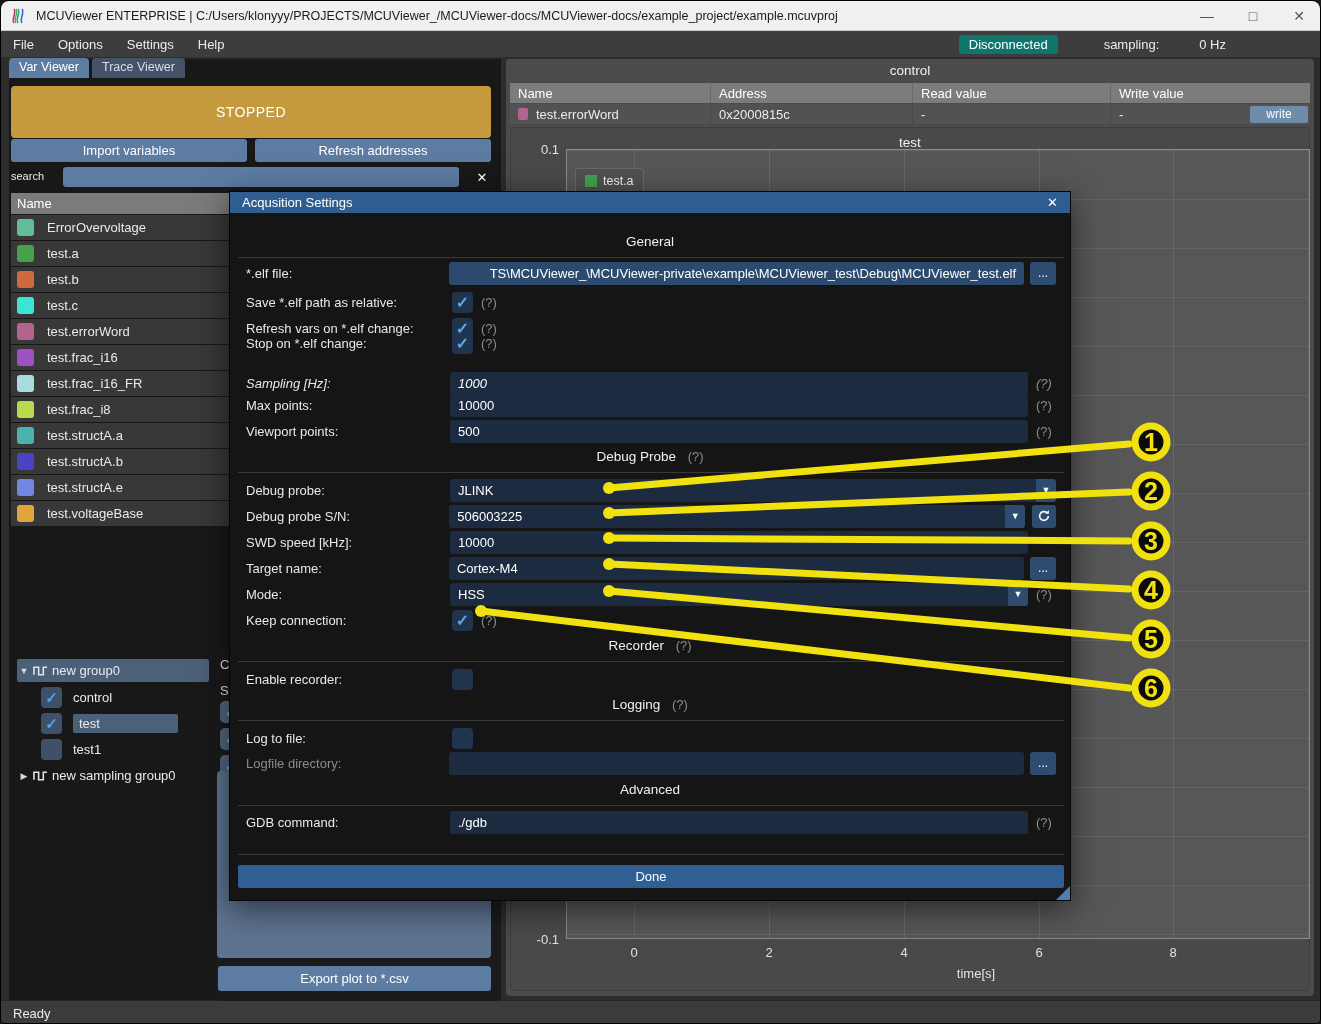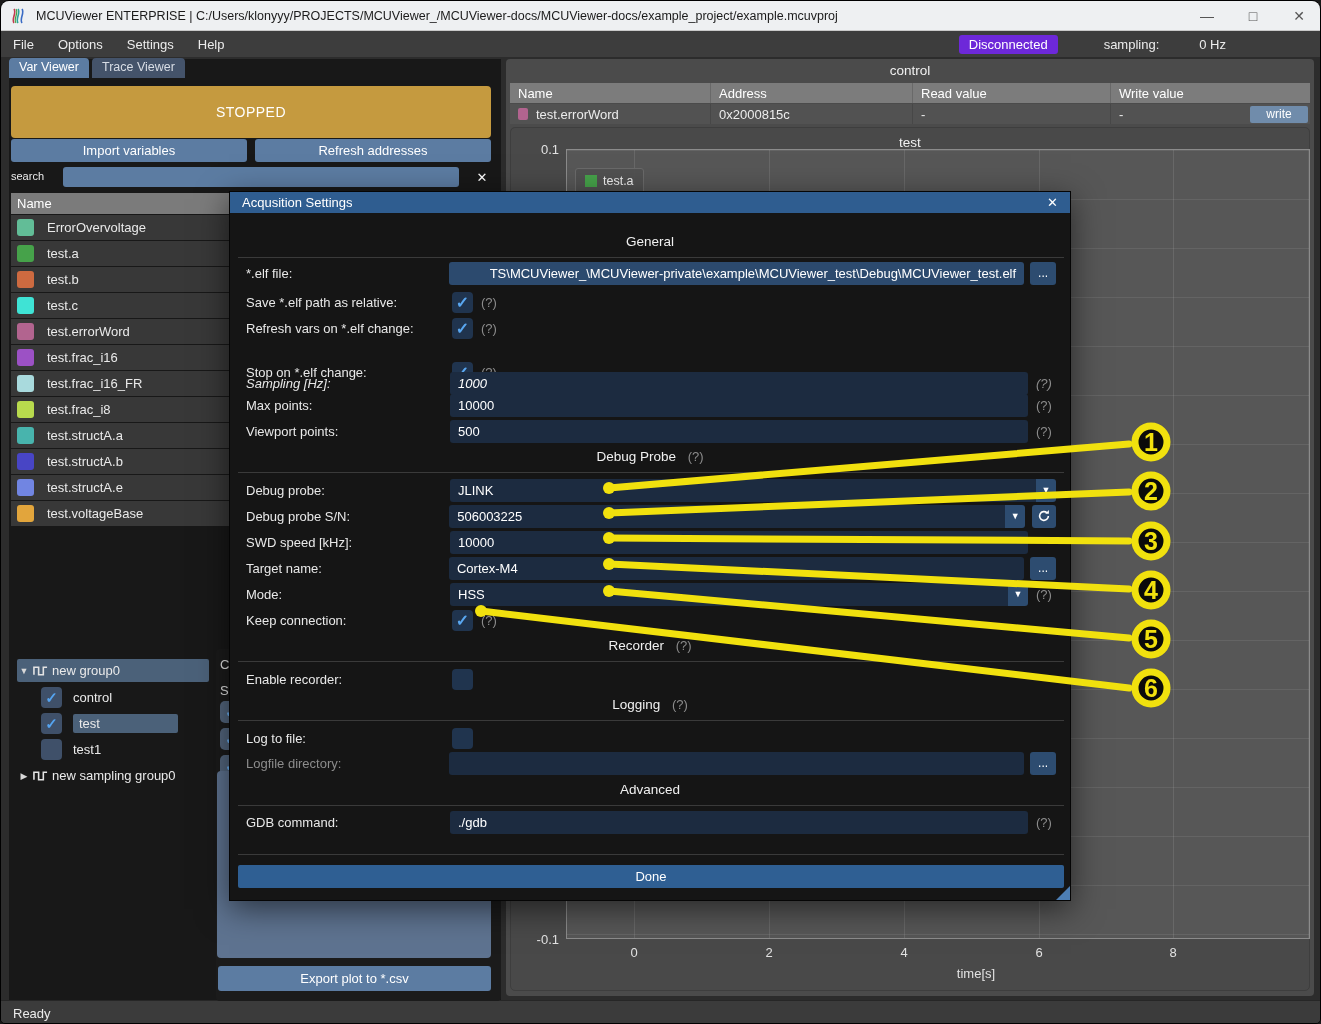--- a/index.html
+++ b/index.html
@@ -12,21 +12,21 @@
             border-bottom:1px solid #c9c9c9;}
   .titlebar .logo{width:18px;height:18px;margin:0 8px 0 9px;}
   .title-text{font-size:12.5px;color:#1b1b1b;white-space:nowrap;}
   .win-btns{margin-left:auto;display:flex;align-items:center;height:100%;}
   .win-btn{width:46px;height:100%;display:flex;align-items:center;justify-content:center;
            color:#555;font-size:14px;cursor:default;}
   
   .menubar{left:0;top:30px;width:1321px;height:26px;background:#3d3d3d;display:flex;align-items:center;
            color:#ececec;font-size:13px;}
   .menu-item{padding:0 12px;height:100%;display:flex;align-items:center;}
-  .badge-disc{margin-left:auto;background:#6d28d9;color:#fff;font-size:13px;border-radius:3px;
+  .badge-disc{margin-left:auto;background:#0f766e;color:#fff;font-size:13px;border-radius:3px;
               padding:2px 10px;margin-right:46px;}
   .sampling-lab{font-size:13px;color:#ececec;margin-right:40px;}
   .sampling-val{font-size:13px;color:#ececec;margin-right:96px;}
   
   .left-panel{left:8px;top:58px;width:492px;height:941px;background:#181818;}
   .tabs{left:8px;top:57px;height:20px;display:flex;gap:3px;}
   .tab{padding:2px 10px 3px;font-size:12.5px;color:#fff;border-radius:4px 4px 0 0;}
   .tab.active{background:#5c7ca2;}
   .tab.inactive{background:#44536a;color:#d8dde5;}
   .btn{background:#5c7ca2;color:#fff;border-radius:3px;display:flex;align-items:center;
@@ -313,21 +313,21 @@
     <div class="drow" style="top:97px;">
       <div class="dlabel">Save *.elf path as relative:</div>
       <div class="dcb checked" style="margin-left:2px;"></div>
       <span class="hint">(?)</span>
     </div>
     <div class="drow" style="top:123px;">
       <div class="dlabel">Refresh vars on *.elf change:</div>
       <div class="dcb checked" style="margin-left:2px;"></div>
       <span class="hint">(?)</span>
     </div>
-    <div class="drow" style="top:167px;">
+    <div class="drow" style="top:138px;">
       <div class="dlabel">Stop on *.elf change:</div>
       <div class="dcb checked" style="margin-left:2px;"></div>
       <span class="hint">(?)</span>
     </div>
 
     <div class="drow" style="top:178px;font-style:italic;">
       <div class="dlabel">Sampling [Hz]:</div>
       <div class="dfield" style="width:578px;">1000</div>
       <span class="hint">(?)</span>
     </div>

